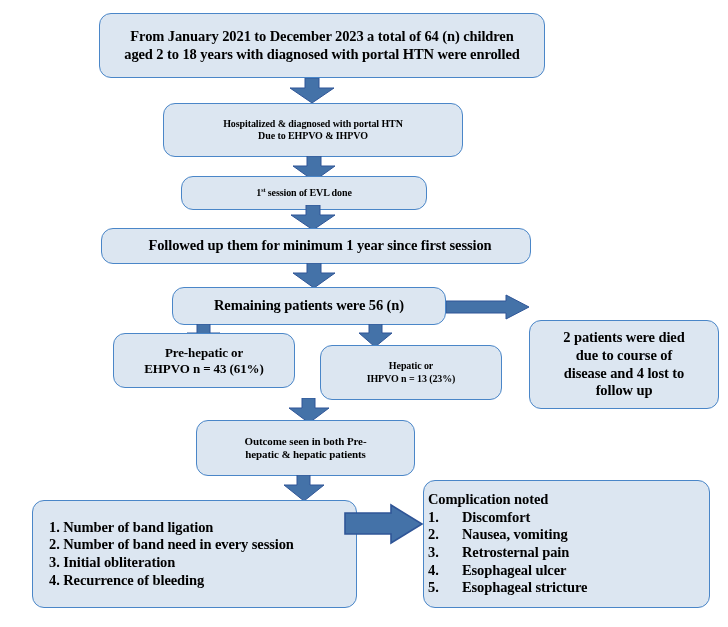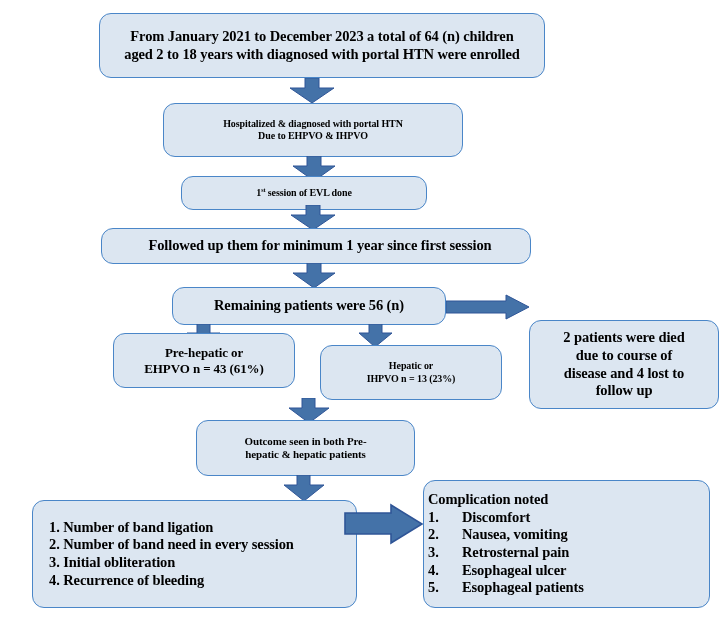--- a/index.html
+++ b/index.html
@@ -187,17 +187,17 @@
     </svg>
   </div>
 
   <div class="box listbox" style="left:423px; top:480px; width:287px; height:128px; font-size:14.5px; padding-left:4px;">
     <span class="line">Complication noted</span>
     <ul class="lst">
       <li><span class="numlead">1.</span><span>Discomfort</span></li>
       <li><span class="numlead">2.</span><span>Nausea, vomiting</span></li>
       <li><span class="numlead">3.</span><span>Retrosternal pain</span></li>
       <li><span class="numlead">4.</span><span>Esophageal ulcer</span></li>
-      <li><span class="numlead">5.</span><span>Esophageal patients</span></li>
+      <li><span class="numlead">5.</span><span>Esophageal stricture</span></li>
     </ul>
   </div>
 
 </div>
 
 </body></html>

